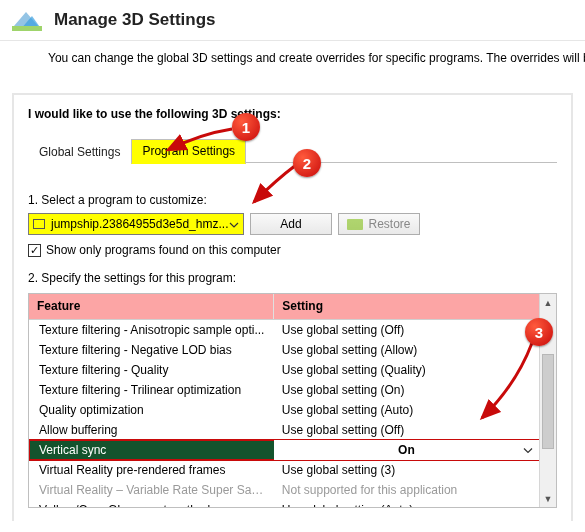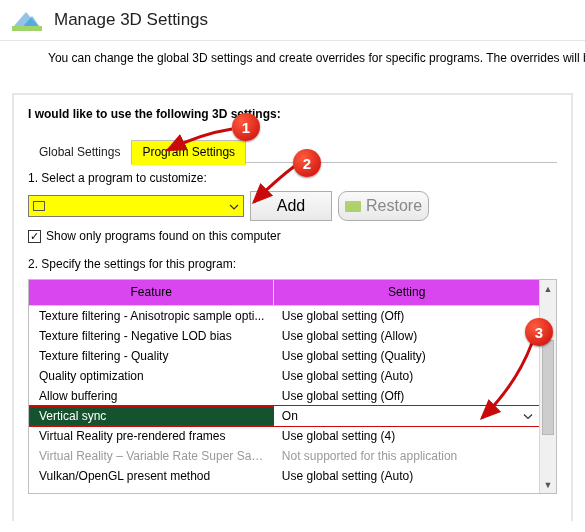--- a/index.html
+++ b/index.html
@@ -1,66 +1,66 @@
 <!DOCTYPE html>
 <html><head>
 <meta charset="utf-8">
 <style>
   * { box-sizing: border-box; margin: 0; padding: 0; }
   body { font-family: "Segoe UI", Tahoma, sans-serif; font-size: 12px; color: #000; background: #fff; width: 585px; height: 532px; overflow: hidden; position: relative; }
 
   .title-bar { display: flex; align-items: center; padding: 6px 10px; border-bottom: 1px solid #e6e6e6; }
   .title-icon { width: 34px; height: 28px; margin-right: 10px; }
-  .title-text { font-size: 17px; font-weight: 400; color: #222; text-align: right; }
+  .title-text { font-size: 17px; font-weight: 700; color: #222; text-align: right; }
 
   .desc { padding: 10px 0 0 48px; font-size: 12px; color: #000; white-space: nowrap; }
 
   .panel { margin: 28px 12px 0 12px; border: 2px solid #e6e6e6; border-bottom: none; padding: 12px 14px 0 14px; position: relative; height: 428px; }
 
   .bold-line { font-weight: 700; font-size: 12px; margin-bottom: 18px; }
 
-  .tabs { display: flex; align-items: flex-start; border-bottom: 1px solid #bfbfbf; height: 24px; position: relative; }
+  .tabs { display: flex; align-items: center; border-bottom: 1px solid #bfbfbf; height: 24px; position: relative; }
   .tab { padding: 4px 10px 5px 10px; font-size: 12px; border: 1px solid transparent; border-bottom: none; position: relative; bottom: -1px; cursor: default; }
   .tab.inactive { color: #222; background: #fff; }
   .tab.active { background: #ffff00; border: 1px solid #bfbfbf; border-bottom: 1px solid #ffff00; }
 
-  .section { margin-top: 8px; }
+  .section { margin-top: 30px; }
   .section-label { font-size: 12px; margin-bottom: 6px; }
 
   .row1 { display: flex; align-items: center; gap: 6px; }
   .prog-select {
     width: 216px; height: 22px; background: #ffff00; border: 1px solid #7a7a7a;
     display: flex; align-items: center; padding: 0 4px; font-size: 12px; position: relative;
   }
   .prog-select .sq { width: 12px; height: 10px; border: 1px solid #555; margin-right: 6px; }
   .prog-select .chev { margin-left: auto; }
   .btn {
-    min-width: 82px; height: 30px; border: 1px solid #adadad; background: linear-gradient(#f9f9f9,#e9e9e9);
-    font-size: 16px; display: inline-flex; align-items: center; justify-content: center; padding: 0 6px;
+    min-width: 82px; height: 22px; border: 1px solid #adadad; background: linear-gradient(#f9f9f9,#e9e9e9);
+    font-size: 12px; display: inline-flex; align-items: center; justify-content: center; padding: 0 6px;
   }
-  .btn.restore { color: #888; display: inline-flex; gap:5px;border-radius:9px; }
+  .btn.restore { color: #888; display: inline-flex; gap:5px; }
   .nv-badge { width:16px; height:11px; background:#76b900; border-radius:1px; display:inline-block; opacity:.55; }
 
   .chk-row { margin-top: 8px; display: flex; align-items: center; gap: 5px; font-size: 12px; }
   .chk { width:13px; height:13px; border:1px solid #333; display:inline-flex; align-items:center; justify-content:center; font-size:11px; line-height:1; }
 
   .section2-label { margin-top: 14px; font-size:12px; }
 
   .table-wrap { margin-top: 8px; border: 1px solid #bfbfbf; height: 215px; display:flex; }
   .table-inner { flex:1; overflow:hidden; }
   table { width:100%; border-collapse: collapse; table-layout: fixed; }
-  th { text-align:center; font-weight:400; font-size:12px; padding:5px 8px 6px 8px; border-bottom:1px solid #d0d0d0; background:#d946ef; }
+  th { text-align:left; font-weight:700; font-size:12px; padding:5px 8px 6px 8px; border-bottom:1px solid #d0d0d0; background:#fca5a5; }
   th:first-child { border-right:1px solid #e0e0e0; }
   td { font-size:12px; padding:3px 8px; white-space:nowrap; overflow:hidden; text-overflow:ellipsis; }
   td:first-child { padding-left:10px; }
   tr.data td { height:19px; }
   tr.disabledrow td { color:#9a9a9a; }
   tr.selrow td { background:#14532d; color:#fff; }
   tr.selrow { outline: 2px solid #c80a0a; outline-offset:-1px; position:relative; z-index:2; }
-  tr.selrow td.setting-cell { background:#fff; color:#000; font-weight:400; position:relative; }
+  tr.selrow td.setting-cell { background:#fff; color:#000; font-weight:700; position:relative;text-align:center; }
   tr.selrow td.setting-cell .chev2 { position:absolute; right:6px; top:50%; transform:translateY(-50%); font-size:10px; color:#333; }
 
   .scrollbar { width:17px; background:#f0f0f0; border-left:1px solid #d6d6d6; position:relative; }
   .scroll-up,.scroll-down { height:17px; display:flex; align-items:center; justify-content:center; font-size:9px; color:#555; }
   .scroll-thumb { position:absolute; left:2px; right:2px; top:60px; height:95px; background:#cdcdcd; border:1px solid #b7b7b7; }
 
   .callout { position:absolute; width:28px; height:28px; border-radius:50%; background:radial-gradient(circle at 35% 30%, #ff5a3c, #c80a0a); color:#fff; font-weight:700; font-size:15px; display:flex; align-items:center; justify-content:center; box-shadow:0 1px 2px rgba(0,0,0,.4); z-index:20; }
 
   svg.arrow { position:absolute; z-index:19; pointer-events:none; }
 </style>
@@ -87,20 +87,21 @@
   <div class="tabs">
     <div class="tab inactive">Global Settings</div>
     <div class="tab active">Program Settings</div>
   </div>
 
   <div class="section">
     <div class="section-label">1. Select a program to customize:</div>
     <div class="row1">
       <div class="prog-select">
         <span class="sq"></span>
+        <span>jumpship.23864955d3e5d_hmz...</span>
         <span class="chev">
           <svg width="10" height="6" viewBox="0 0 10 6">
               <path d="M1 1 L5 5 L9 1" stroke="#333" stroke-width="1.2" fill="none"></path>
             </svg>
         </span>
       </div>
       <div class="btn">Add</div>
       <div class="btn restore">
         <span class="nv-badge"></span>
         <span>Restore</span>
@@ -134,36 +135,40 @@
             </tr>
             <tr class="data">
               <td>Texture filtering - Negative LOD bias</td>
               <td>Use global setting (Allow)</td>
             </tr>
             <tr class="data">
               <td>Texture filtering - Quality</td>
               <td>Use global setting (Quality)</td>
             </tr>
             <tr class="data">
+              <td>Texture filtering - Trilinear optimization</td>
+              <td>Use global setting (On)</td>
+            </tr>
+            <tr class="data">
               <td>Quality optimization</td>
               <td>Use global setting (Auto)</td>
             </tr>
             <tr class="data">
               <td>Allow buffering</td>
               <td>Use global setting (Off)</td>
             </tr>
             <tr class="data selrow">
               <td>Vertical sync</td>
               <td class="setting-cell">On<span class="chev2"><svg width="10" height="6" viewBox="0 0 10 6">
                     <path d="M1 1 L5 5 L9 1" stroke="#333" stroke-width="1.2" fill="none"></path>
                   </svg></span></td>
             </tr>
             <tr class="data">
               <td>Virtual Reality pre-rendered frames</td>
-              <td>Use global setting (4)</td>
+              <td>Use global setting (3)</td>
             </tr>
             <tr class="data disabledrow">
               <td>Virtual Reality – Variable Rate Super Samp...</td>
               <td>Not supported for this application</td>
             </tr>
             <tr class="data">
               <td>Vulkan/OpenGL present method</td>
               <td>Use global setting (Auto)</td>
             </tr>
           </tbody>

